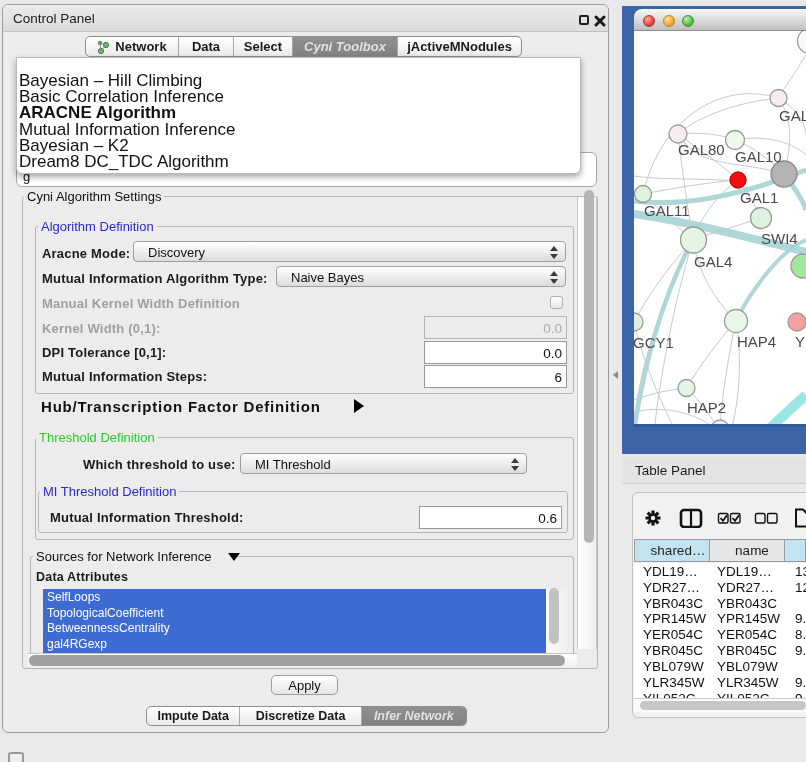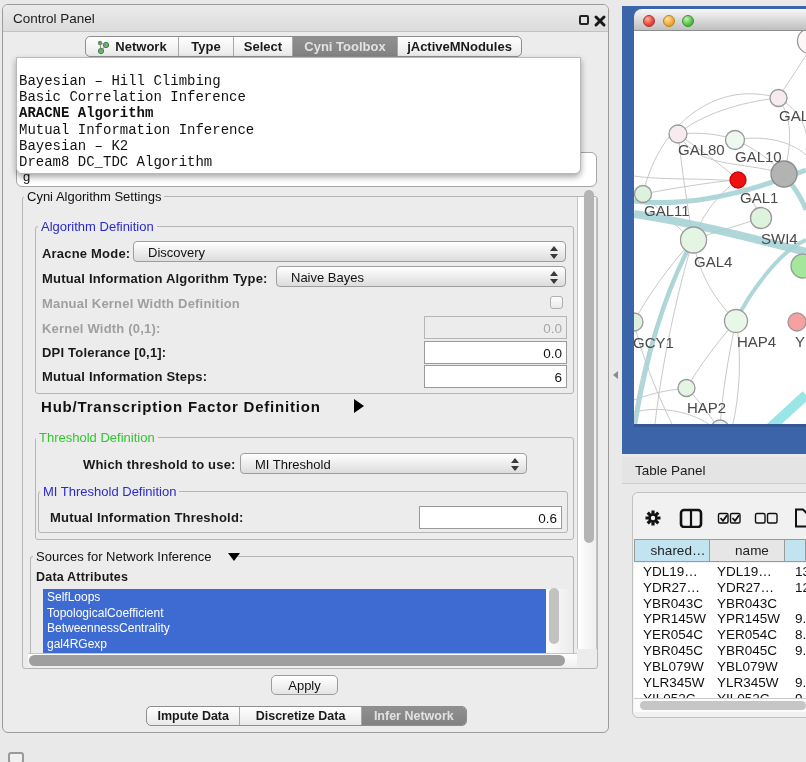--- a/index.html
+++ b/index.html
@@ -15,21 +15,21 @@
   border-radius:5px 5px 0 0; }
 #cptitle .t { position:absolute; left:10px; top:6px; font-size:13.5px; color:#1b1b1b; }
 #icoFloat { left:579px; top:15px; width:10px; height:10px; border:2px solid #222; border-radius:2px; }
 
 
 .seg { display:flex; height:21px; border:1px solid #8e8e8e; border-radius:5px;
   background:linear-gradient(#ffffff,#e9e9e9); overflow:hidden; }
 .seg .s { display:flex; align-items:center; justify-content:center;
   font-size:13px; font-weight:bold; color:#1a1a1a; border-right:1px solid #a8a8a8; }
 .seg .s:last-child { border-right:none; }
-.seg .sel { background:linear-gradient(#909090,#828282); color:#e2e2e2; }
+.seg .sel { background:linear-gradient(#909090,#828282); color:#e2e2e2;font-style:italic; }
 
 
 .gbox { border:1px solid #b5b5b5; border-radius:3px; }
 .gtitle { position:absolute; font-size:13px; background:#ececec; padding:0 3px; white-space:nowrap; }
 
 .lbl { position:absolute; font-size:13px; letter-spacing:0.2px; font-weight:bold; color:#1a1a1a; white-space:nowrap; }
 .lbl.dis { color:#9f9f9f; }
 
 .combo { position:absolute; height:21px; border:1px solid #9e9e9e; border-radius:4px;
   background:linear-gradient(#ffffff,#dcdcdc); font-size:13px; color:#111; }
@@ -42,21 +42,21 @@
 .fld { position:absolute; height:23px; border:1px solid #999; background:#fff;
   font-size:13.5px; color:#111; text-align:right; padding:4px 4px 0 0; }
 .fld.dis { background:#ececec; color:#a8a8a8; border-color:#b5b5b5; }
 
 
 #popup { left:16px; top:57px; width:565px; height:117px; background:#fff;
   border:1px solid #b9b9b9; border-radius:0 0 6px 6px;
   box-shadow:0 3px 6px rgba(0,0,0,0.35); z-index:30; }
 #popup .hdr { position:absolute; left:0; top:2px; width:100%; text-align:center;
   color:#b8b8b8; font-size:13px; font-weight:bold; }
-#popup .items { position:absolute; left:2px; top:15px; font-size:14px; color:#111; line-height:16.2px;font-family:Liberation Mono, monospace; }
+#popup .items { position:absolute; left:2px; top:15px; font-size:17px; color:#111; line-height:16.2px; }
 
 
 #bluebg { left:622px; top:6px; width:184px; height:448px; background:#3c64a8; }
 #mactitle { left:634px; top:9px; width:172px; height:22px;
   background:linear-gradient(#f8f8f8,#bfbfbf); border-bottom:1px solid #8f8f8f;
   border-radius:8px 0 0 0; }
 .tl { position:absolute; top:15px; width:12px; height:12px; border-radius:50%; }
 #canvas { left:634px; top:31px; width:172px; height:393px; background:#fff; }
 
 #tpbar { left:622px; top:457px; width:184px; height:27px; background:#e4e4e4;
@@ -82,21 +82,21 @@
  <path d="M3 3 L11 11 M11 3 L3 11" stroke="#181818" stroke-width="3" stroke-linecap="round"></path>
 </svg>
 
 <div class="abs seg" style="left:85px; top:36px; width:437px;">
   <div class="s" style="width:93px;"><svg width="13" height="14" style="margin-right:5px;">
         <circle cx="3" cy="3" r="2.2" fill="#4f9e4f"></circle>
         <circle cx="9" cy="5" r="2.6" fill="#6abf69" stroke="#3c7a3c"></circle>
         <circle cx="4" cy="11" r="2.6" fill="#6abf69" stroke="#3c7a3c"></circle>
         <path d="M3 3 L9 5 M9 5 L4 11 M3 3 L4 11" stroke="#888" stroke-width="1" fill="none"></path>
       </svg>Network</div>
-  <div class="s" style="width:55px;">Type</div>
+  <div class="s" style="width:55px;">Data</div>
   <div class="s" style="width:59px;">Select</div>
   <div class="s sel" style="width:105px;">Cyni Toolbox</div>
   <div class="s" style="width:123px;">jActiveMNodules</div>
 </div>
 
 <div class="abs" style="left:16px; top:152px; width:581px; height:35px; background:#fff; border:1px solid #a6a6a6; border-radius:6px; z-index:5;">
   <span style="position:absolute; left:6px; top:16px; font-size:13px; color:#111;">g</span>
 </div>
 
 <div class="abs gbox" style="left:22px; top:196px; width:576px; height:473px; border-radius:3px;"></div>

